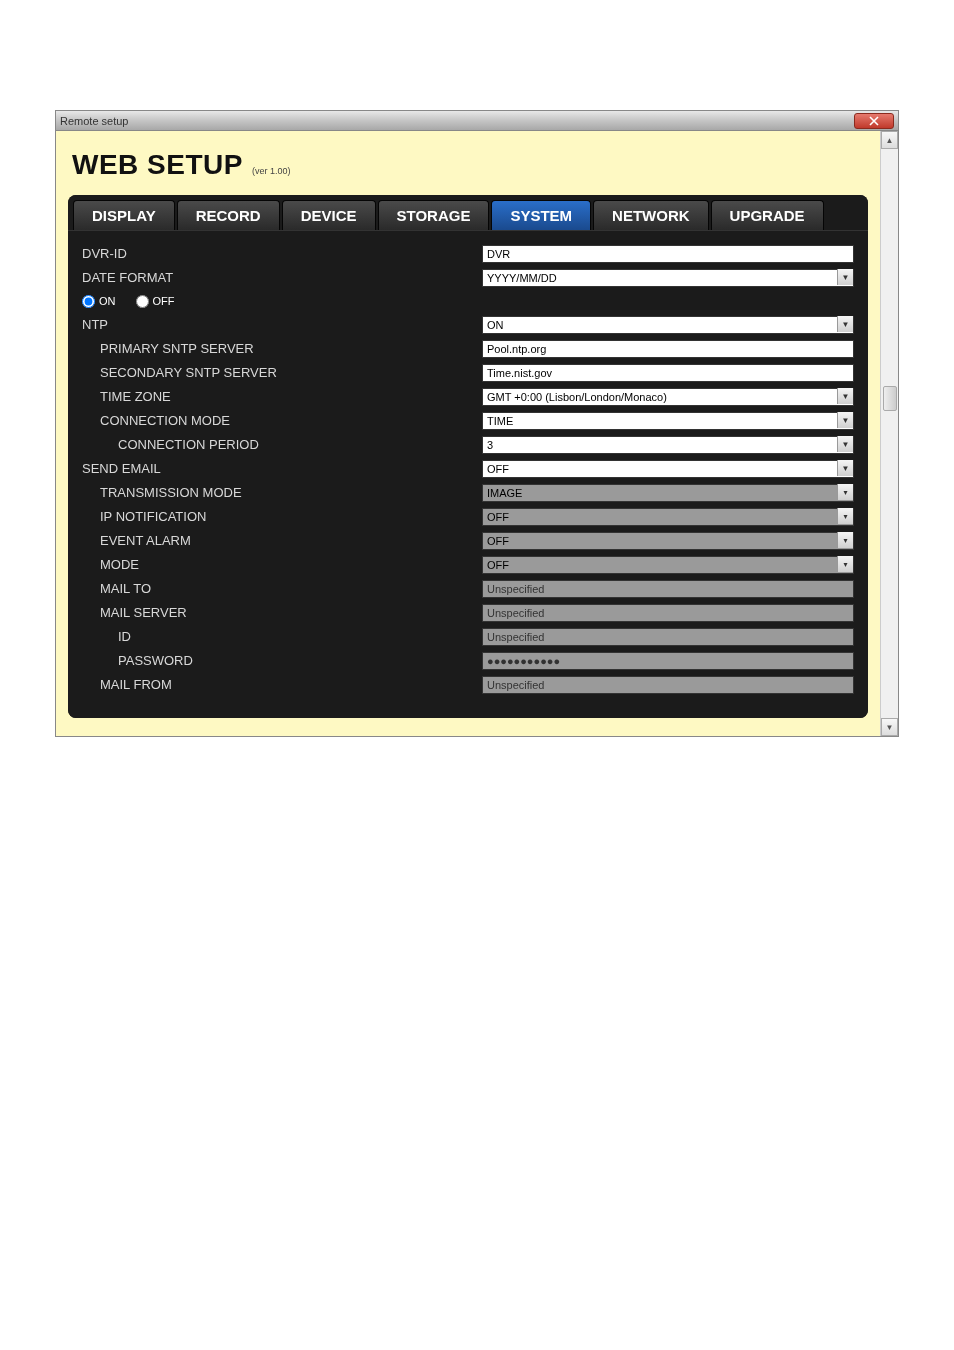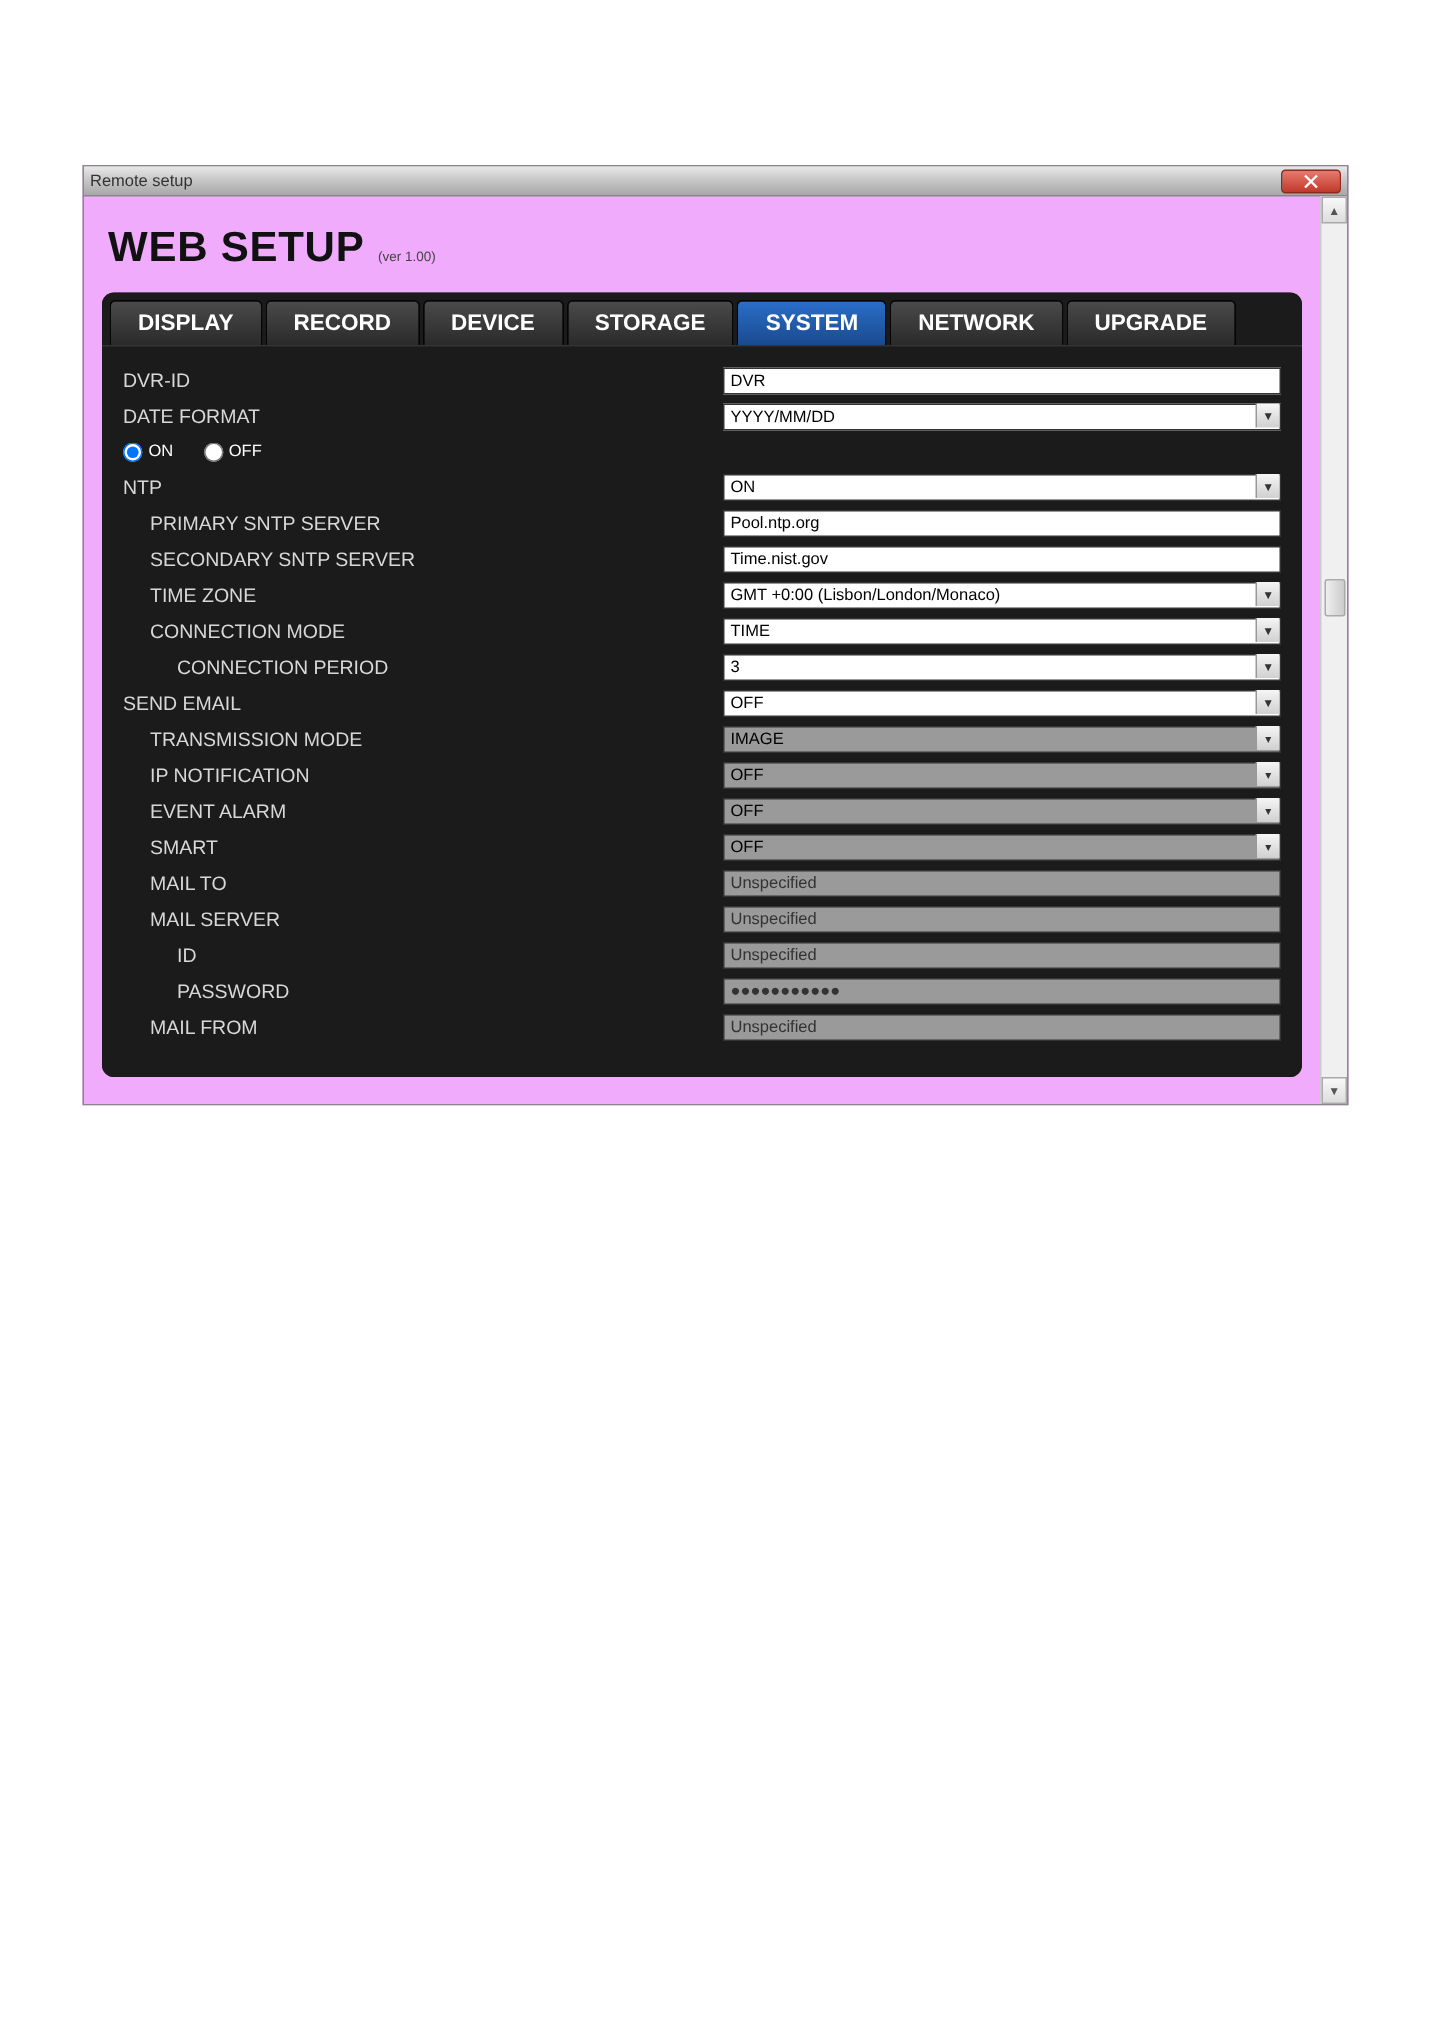--- a/index.html
+++ b/index.html
@@ -4,21 +4,21 @@
   <style>
     * { box-sizing: border-box; margin: 0; padding: 0; }
     body {
       font-family: Arial, sans-serif;
       background: #fff;
       width: 954px;
     }
     .window {
       margin: 110px 55px 0 55px;
       border: 1px solid #888;
-      background: #f0abfc;
+      background: #fef9c3;
       position: relative;
     }
     .titlebar {
       height: 20px;
       background: linear-gradient(to bottom, #e8e8e8 0%, #c5c5c5 50%, #a8a8a8 100%);
       border-bottom: 1px solid #888;
       display: flex;
       align-items: center;
       justify-content: space-between;
       padding: 0 4px;
@@ -322,21 +322,21 @@
 
           <div class="row">
             <div class="label indent1">EVENT ALARM</div>
             <div class="field select-wrap">
               <input class="select-input disabled" readonly="" value="OFF" style="">
               <span class="select-arrow">▾</span>
             </div>
           </div>
 
           <div class="row">
-            <div class="label indent1">SMART</div>
+            <div class="label indent1">MODE</div>
             <div class="field select-wrap">
               <input class="select-input disabled" readonly="" value="OFF" style="">
               <span class="select-arrow">▾</span>
             </div>
           </div>
 
           <div class="row">
             <div class="label indent1">MAIL TO</div>
             <div class="field"><input class="text-input disabled" readonly="" value="Unspecified" style=""></div>
           </div>

